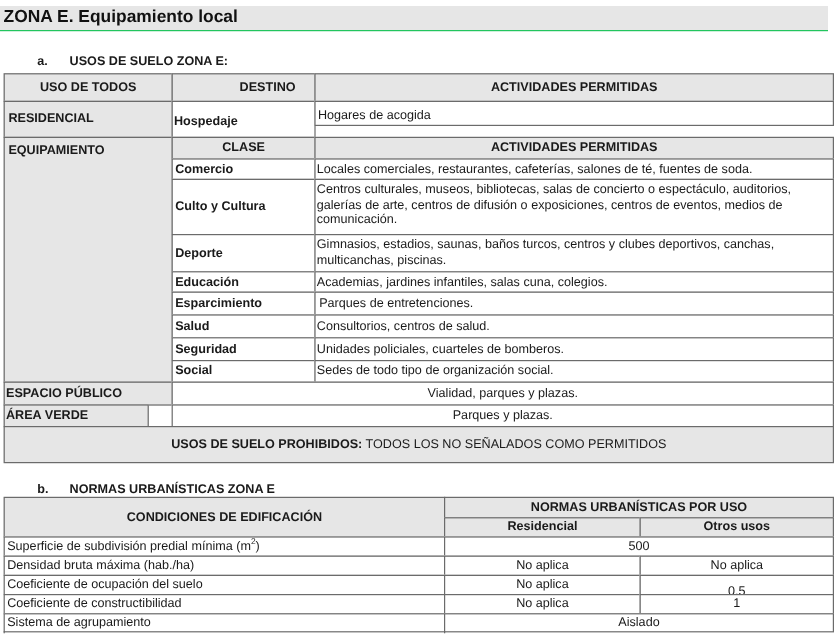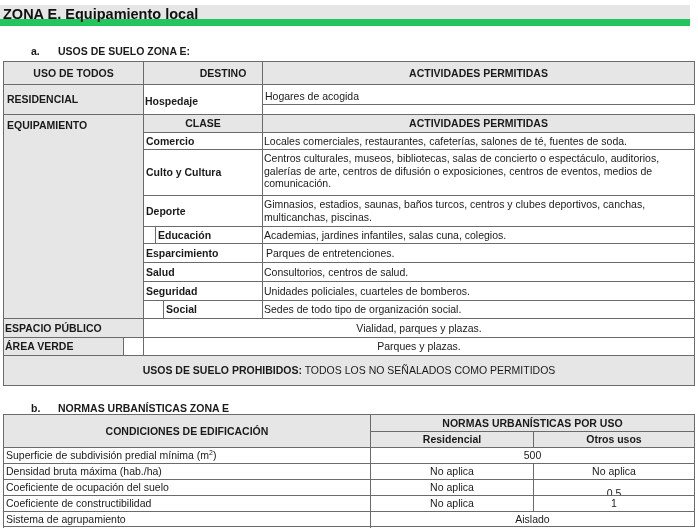--- a/index.html
+++ b/index.html
@@ -1,20 +1,20 @@
 <!DOCTYPE html>
 <html><head>
 <meta charset="utf-8">
 <style>
   html, body { margin:0; padding:0; background:#ffffff; }
   body { width:698px; height:528px; position:relative; overflow:hidden;
          font-family:"Liberation Sans", sans-serif; color:#1a1a1a; }
   .abs { position:absolute; box-sizing:border-box; }
   .title-bar { left:0; top:5px; width:690px; height:21px; background:#e6e6e6;
-               border-bottom:7px solid #22c55e; }
+               border-bottom:1px solid #22c55e; }
   .title-text { position:absolute; left:3px; top:1px; font-size:14.5px; font-weight:bold; color:#111; white-space:nowrap; }
   .sec-h { font-size:10.5px; font-weight:bold; white-space:nowrap; }
   .sec-h .num { display:inline-block; width:27px; }
   .cell { position:absolute; box-sizing:border-box; border:1px solid #6b6b6b; font-size:10.5px;
           display:flex; align-items:center; overflow:hidden; line-height:12.5px; }
   .gray { background:#e6e6e6; }
   .white { background:#ffffff; }
   .c { justify-content:center; text-align:center; }
   .b { font-weight:bold; }
   .pl { padding-left:3px; }
@@ -49,33 +49,33 @@
 
   <div class="cell white b" style="left:143px; top:132px; width:120px; height:18px; padding-left:2px;">Comercio</div>
   <div class="cell white" style="left:262px; top:132px; width:433px; height:18px; padding-left:1px;">Locales comerciales, restaurantes, cafeterías, salones de té, fuentes de soda.</div>
 
   <div class="cell white b" style="left:143px; top:149px; width:120px; height:47px; padding-left:2px;">Culto y Cultura</div>
   <div class="cell white multi" style="left:262px; top:149px; width:433px; height:47px; padding-top:2px; padding-right:8px;">Centros culturales, museos, bibliotecas, salas de concierto o espectáculo, auditorios, galerías de arte, centros de difusión o exposiciones, centros de eventos, medios de comunicación.</div>
 
   <div class="cell white b" style="left:143px; top:195px; width:120px; height:32px; padding-left:2px;">Deporte</div>
   <div class="cell white multi" style="left:262px; top:195px; width:433px; height:32px; padding-top:2px; padding-right:20px;">Gimnasios, estadios, saunas, baños turcos, centros y clubes deportivos, canchas, multicanchas, piscinas.</div>
 
-  <div class="cell white b" style="left:143px; top:226px; width:120px; height:18px; padding-left:2px;margin-left:12px;">Educación</div>
+  <div class="cell white b" style="left:143px; top:226px; width:120px; height:18px; padding-left:2px;">Educación</div>
   <div class="cell white" style="left:262px; top:226px; width:433px; height:18px; padding-left:1px;">Academias, jardines infantiles, salas cuna, colegios.</div>
 
   <div class="cell white b" style="left:143px; top:243px; width:120px; height:20px; padding-left:2px;">Esparcimiento</div>
   <div class="cell white" style="left:262px; top:243px; width:433px; height:20px; padding-left:3px;">Parques de entretenciones.</div>
 
   <div class="cell white b" style="left:143px; top:262px; width:120px; height:20px; padding-left:2px;">Salud</div>
   <div class="cell white" style="left:262px; top:262px; width:433px; height:20px; padding-left:1px;">Consultorios, centros de salud.</div>
 
   <div class="cell white b" style="left:143px; top:281px; width:120px; height:20px; padding-left:2px;">Seguridad</div>
   <div class="cell white" style="left:262px; top:281px; width:433px; height:20px; padding-left:1px;">Unidades policiales, cuarteles de bomberos.</div>
 
-  <div class="cell white b" style="left:143px; top:300px; width:120px; height:19px; padding-left:2px;margin-left:20px;">Social</div>
+  <div class="cell white b" style="left:143px; top:300px; width:120px; height:19px; padding-left:2px;">Social</div>
   <div class="cell white" style="left:262px; top:300px; width:433px; height:19px; padding-left:1px;">Sedes de todo tipo de organización social.</div>
 
   <div class="cell gray b" style="left:3px; top:318px; width:141px; height:20px; padding-left:1px;">ESPACIO PÚBLICO</div>
   <div class="cell white c" style="left:143px; top:318px; width:552px; height:20px;">Vialidad, parques y plazas.</div>
 
   <div class="cell gray b" style="left:3px; top:337px; width:121px; height:19px; padding-left:1px;">ÁREA VERDE</div>
   <div class="cell white c" style="left:143px; top:337px; width:552px; height:19px;">Parques y plazas.</div>
 
   <div class="cell gray c" style="left:3px; top:355px; width:692px; height:31px;">
     <span><span class="b">USOS DE SUELO PROHIBIDOS:</span><span style="white-space:pre;"> TODOS LOS NO SEÑALADOS COMO PERMITIDOS</span></span>

